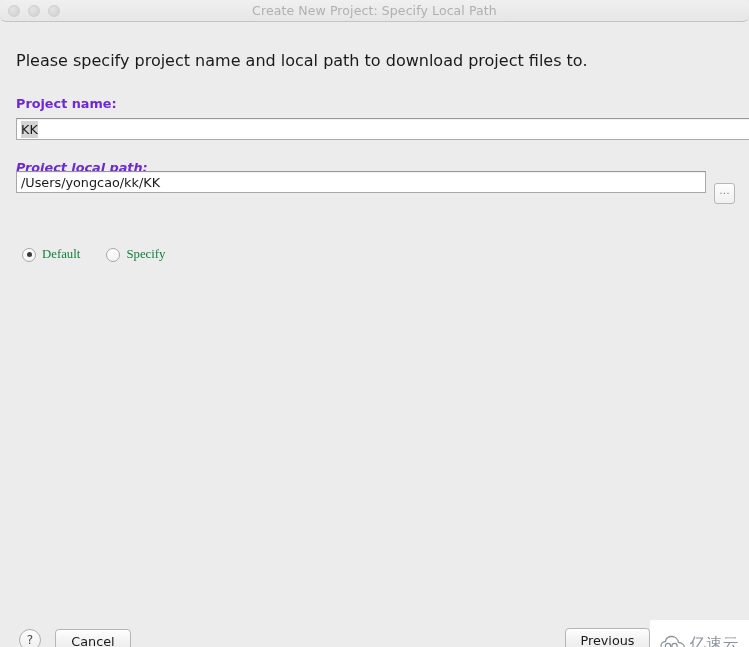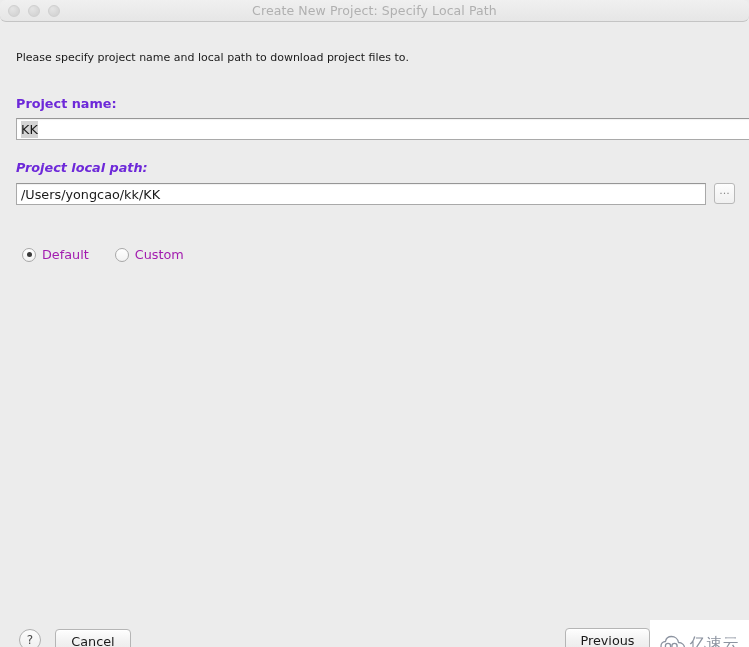--- a/index.html
+++ b/index.html
@@ -67,21 +67,21 @@
   .content {
     flex: 1 1 auto;
     position: relative;
     padding: 0;
   }
 
   .intro {
     position: absolute;
     left: 16px;
     top: 29px;
-    font-size: 11px;
+    font-size: 16px;
     color: #1a1a1a;
   }
 
   .field-label {
     position: absolute;
     left: 16px;
     font-size: 12.8px;
     color: #6d28d9;
     font-weight: bold;
   }
@@ -101,21 +101,21 @@
     display: flex;
     align-items: center;
     padding: 0 4px;
     box-shadow: inset 0 1px 1px rgba(0,0,0,0.06);
   }
   .input-name {
     top: 96px;
     width: 744px;
   }
   .input-path {
-    top: 161px;
+    top: 149px;
     width: 690px;
   }
   .sel {
     background: #d4d4d4;
     color: #1a1a1a;
     padding: 1px 0;
   }
 
   .browse-button {
     position: absolute;
@@ -174,21 +174,22 @@
     top: 50%;
     width: 5px;
     height: 5px;
     margin-left: -2.5px;
     margin-top: -2.5px;
     border-radius: 50%;
     background: #3a3a3a;
   }
   .radio-label {
     font-size: 12.8px;
-    color: #a21caf;
+    color: #15803d;
+    font-family: Liberation Serif, serif;
   }
 
   .help-button {
     position: absolute;
     left: 19px;
     top: 607px;
     width: 22px;
     height: 22px;
     border-radius: 50%;
     background: linear-gradient(to bottom, #fcfcfc 0%, #efefef 100%);
@@ -281,21 +282,21 @@
     <div class="browse-button">...</div>
 
 
     <div class="radio-row">
       <div class="radio-item">
         <span class="radio checked"></span>
         <span class="radio-label">Default</span>
       </div>
       <div class="radio-item">
         <span class="radio"></span>
-        <span class="radio-label">Custom</span>
+        <span class="radio-label">Specify</span>
       </div>
     </div>
 
     <div class="help-button">?</div>
     <div class="push-button btn-cancel">Cancel</div>
     <div class="push-button btn-previous">Previous</div>
 
     <div class="watermark">
       <svg class="wm-logo" viewBox="0 0 52 40">
         <path d="M14 32 C6 32 2 27 2 22 C2 17 6 13 11 13 C12 7 17 3 23 3 C30 3 36 8 37 15 C44 15 49 20 49 26 C49 30 46 32 42 32 Z" fill="none" stroke="#8c93a0" stroke-width="2.6" stroke-linejoin="round"></path>

